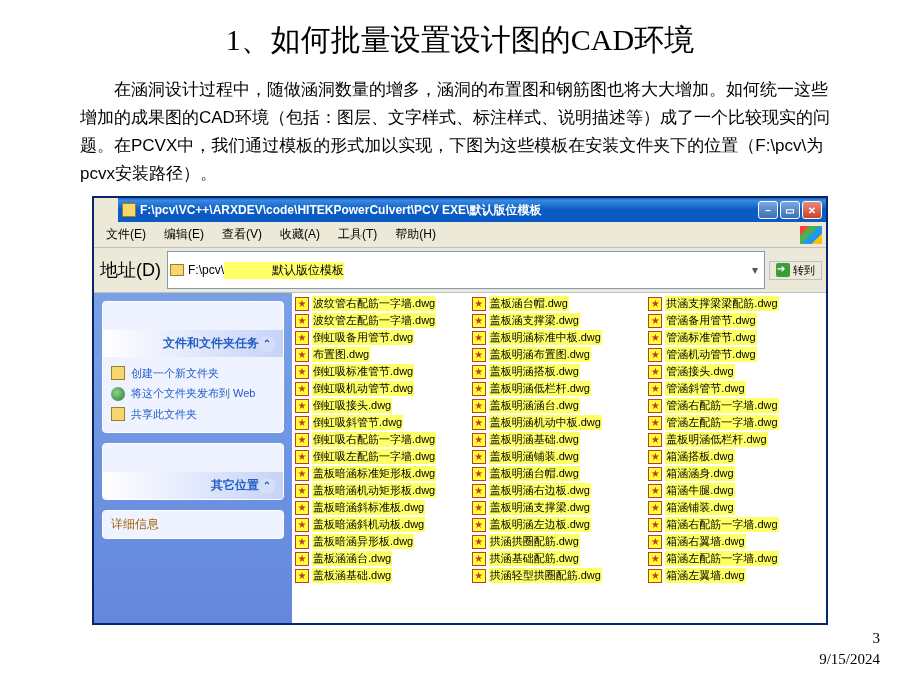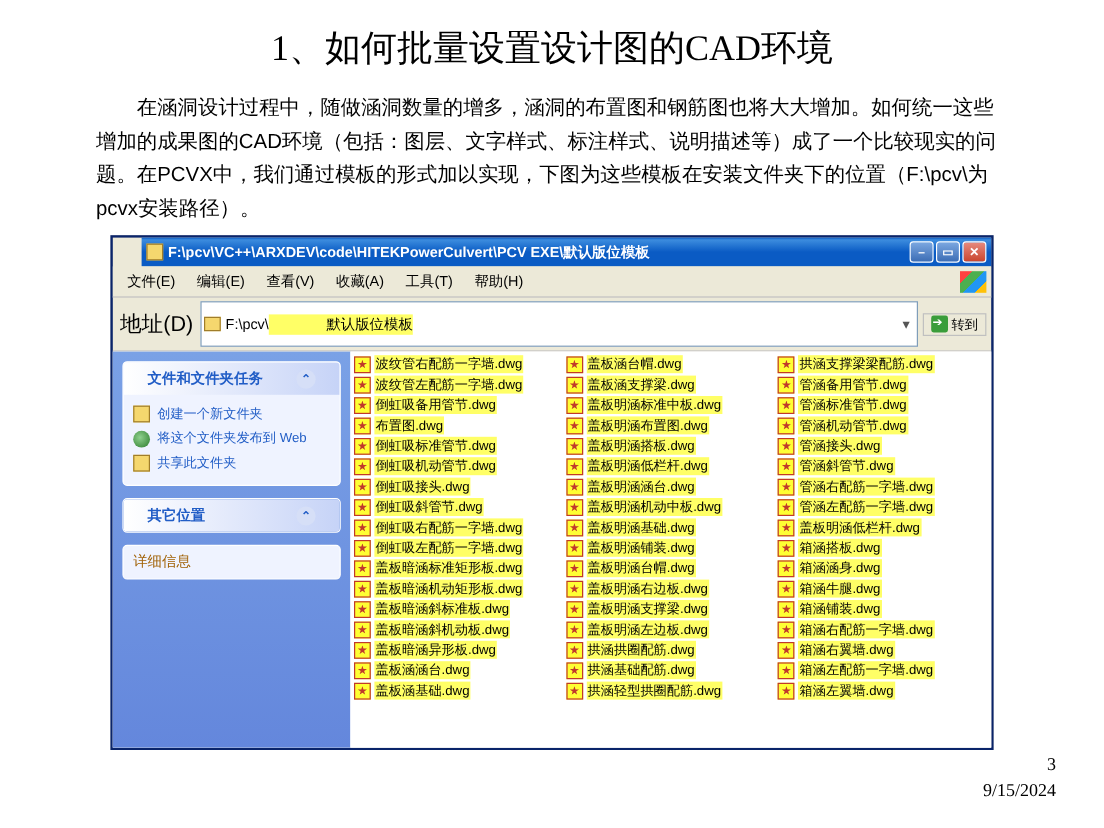--- a/index.html
+++ b/index.html
@@ -113,25 +113,25 @@
       gap: 10px;
     }
     .side-panel {
       background: #eff3ff;
       border-radius: 4px;
       overflow: hidden;
       border: 1px solid #fff;
     }
     .side-header {
       background: linear-gradient(to right, #fff, #c6d3f7);
-      padding: 5px 20px;
+      padding: 5px 8px;
       font-weight: bold;
       font-size: 12px;
       color: #215dc6;
-      display:flex; align-items:center; justify-content:space-between;
+      display:flex; align-items:center; justify-content:flex-end;margin-top:28px;
     }
     .side-chev {
       width:16px; height:16px; border-radius:50%; background:#d6dff7;
       color:#215dc6; display:flex;align-items:center;justify-content:center;font-size:10px;
     }
     .side-body { padding: 6px 8px 8px 8px; }
     .side-link {
       display: flex; align-items: center; gap: 6px;
       padding: 3px 0; font-size: 11px; color: #215dc6;
       cursor: pointer;

